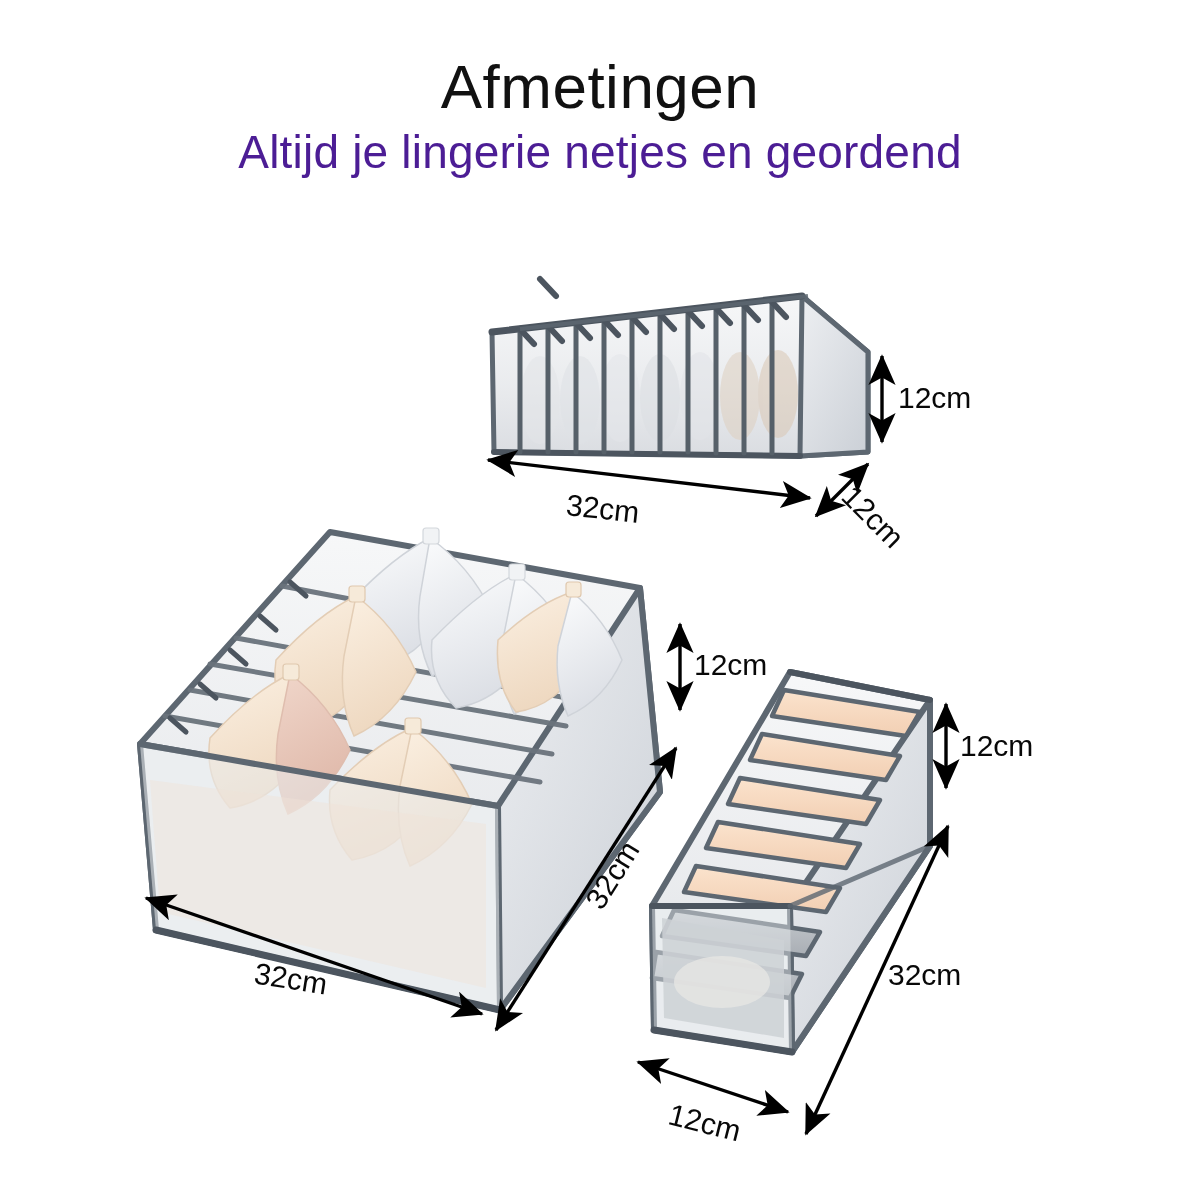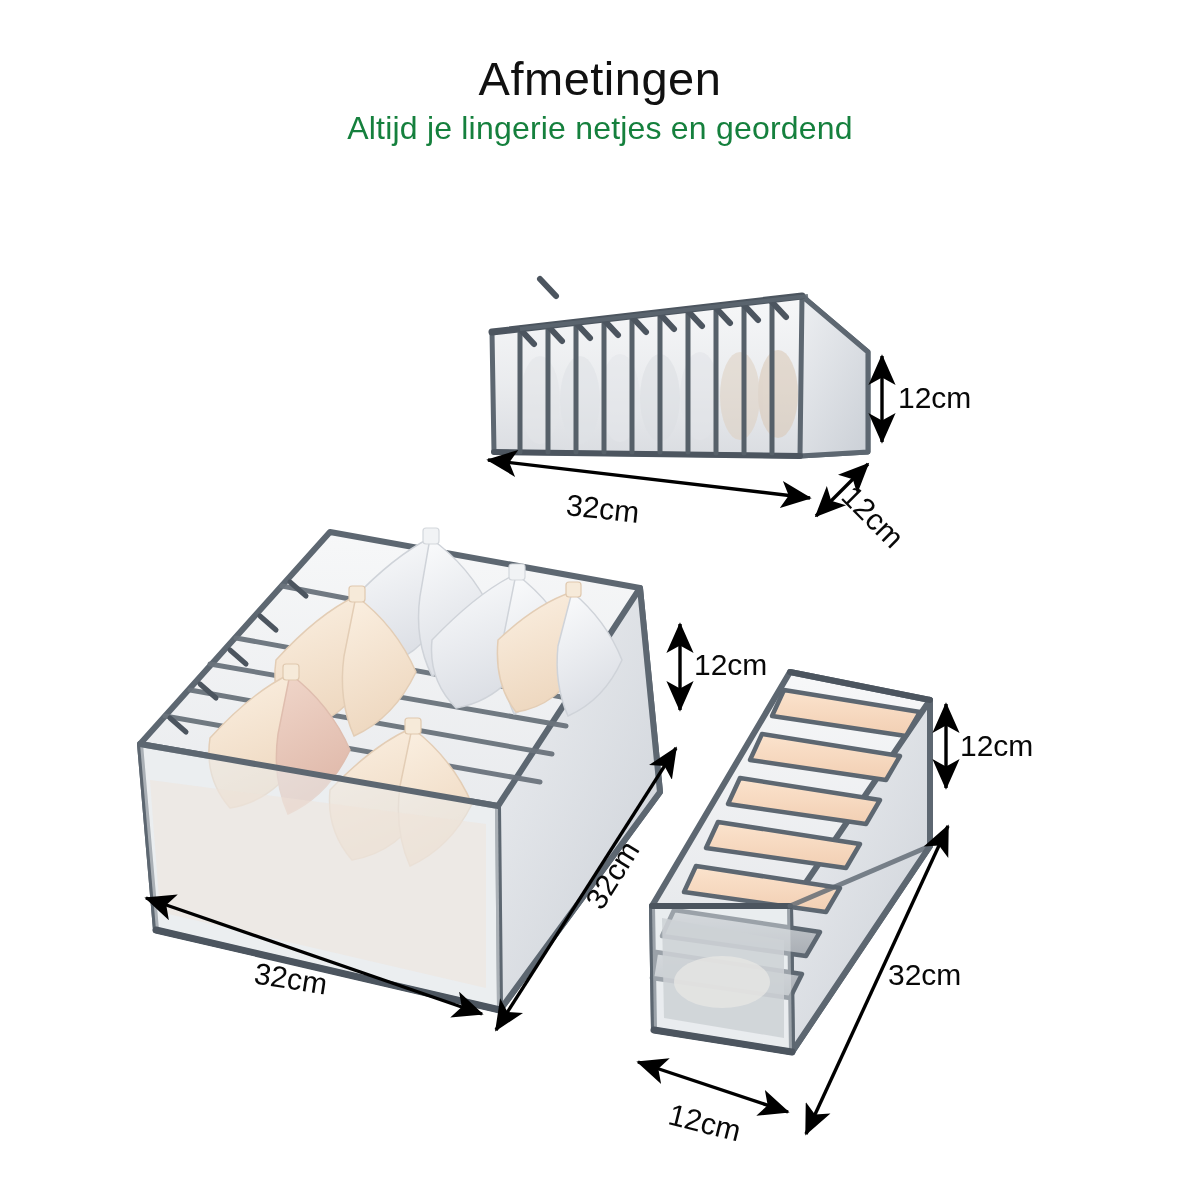--- a/index.html
+++ b/index.html
@@ -18,33 +18,33 @@
 
   
   #header {
     position: absolute;
     left: 0;
     top: 54px;
     width: 1200px;
     text-align: center;
   }
   #page-title {
-    font-size: 47px;
+    font-size: 62px;
     font-weight: 300;
     letter-spacing: 0.5px;
     line-height: 1.05;
     color: #111111;
     margin: 0;
   }
   #page-subtitle {
-    font-size: 32px;
+    font-size: 46px;
     font-weight: 400;
     letter-spacing: 0.2px;
     line-height: 1.2;
-    color: #15803d;
+    color: #4c1d95;
     margin: 6px 0 0 0;
   }
 
   
   .dim-label {
     position: absolute;
     font-size: 30px;
     font-weight: 400;
     color: #080808;
     white-space: nowrap;

